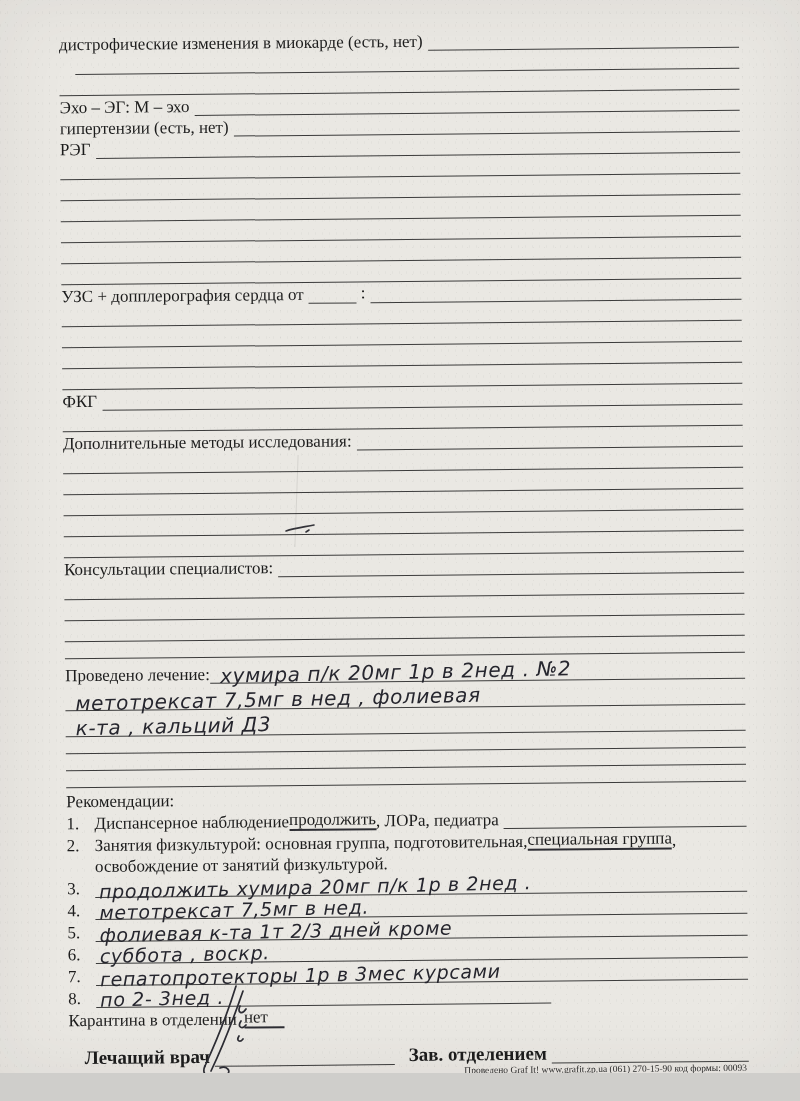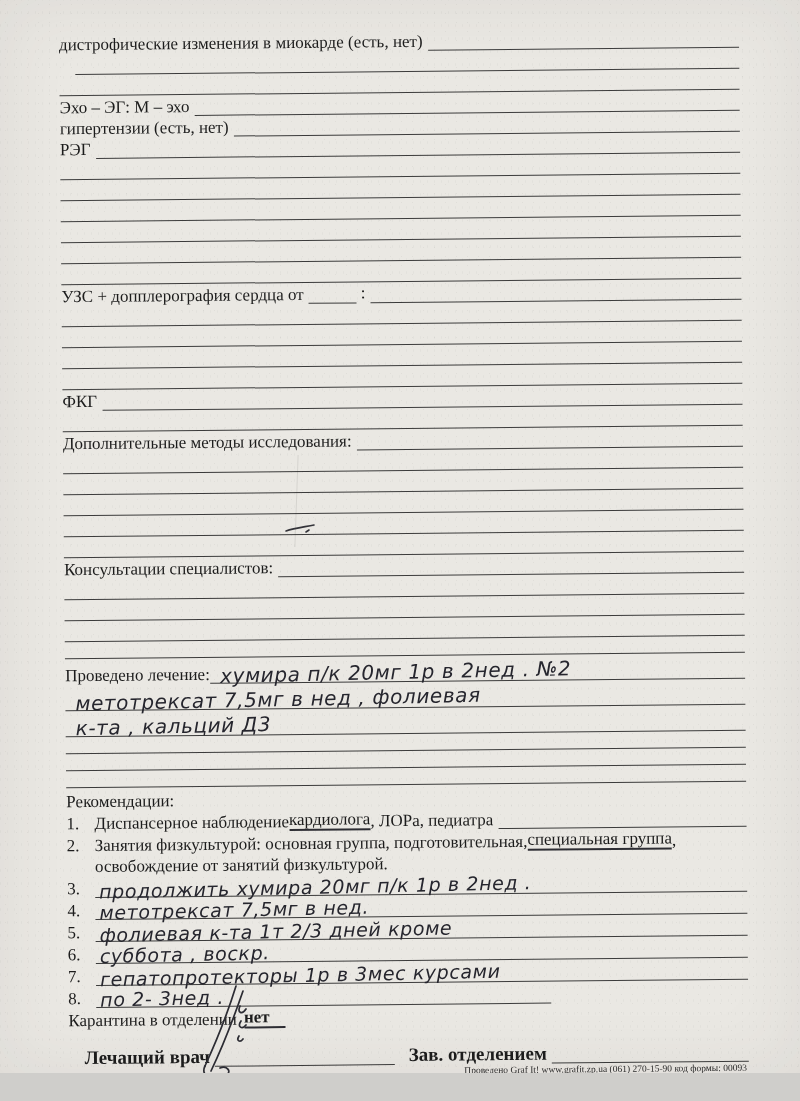--- a/index.html
+++ b/index.html
@@ -190,21 +190,21 @@
     <div class="row h17">
         <span class="fill nogap"></span>
       </div>
 
     <div class="title-row">
       <span class="lbl">Рекомендации:</span>
     </div>
     <div class="row h22">
       <span class="num">1.</span>
       <span class="lbl">Диспансерное наблюдение </span>
-      <span class="lbl hand-u">кардиолога</span>
+      <span class="lbl hand-u">продолжить</span>
       <span class="lbl">, ЛОРа, педиатра</span>
       <span class="fill"></span>
     </div>
     <div class="row h22">
       <span class="num">2.</span>
       <span class="lbl">Занятия физкультурой: основная группа, подготовительная, </span>
       <span class="lbl hand-u">специальная группа</span>
       <span class="lbl">,</span>
     </div>
     <div class="row">
@@ -242,21 +242,21 @@
     </div>
     <div class="row h22">
       <span class="num">8.</span>
       <span class="fill hwfill nogap maxw460">
         <span class="hw s">по 2- 3нед .</span>
       </span>
     </div>
 
     <div class="row h22">
       <span class="lbl">Карантина в отделении</span>
-      <span class="lbl hand-u" style="margin-left:7px;padding-right:16px;font-weight:bold;">нет</span>
+      <span class="lbl hand-u" style="margin-left:7px;padding-right:16px;">нет</span>
     </div>
 
     <div class="footer">
       <span class="b doc-lbl">Лечащий врач</span>
       <span class="fill sigfill"></span>
       <span class="b head-lbl">Зав. отделением</span>
       <span class="fill headfill"></span>
     </div>
     <div class="tiny-row">
       <span>Проведено Graf It! </span><span class="tiny-url">www.grafit.zp.ua</span><span> (061) 270-15-90 код формы: 00093</span>

